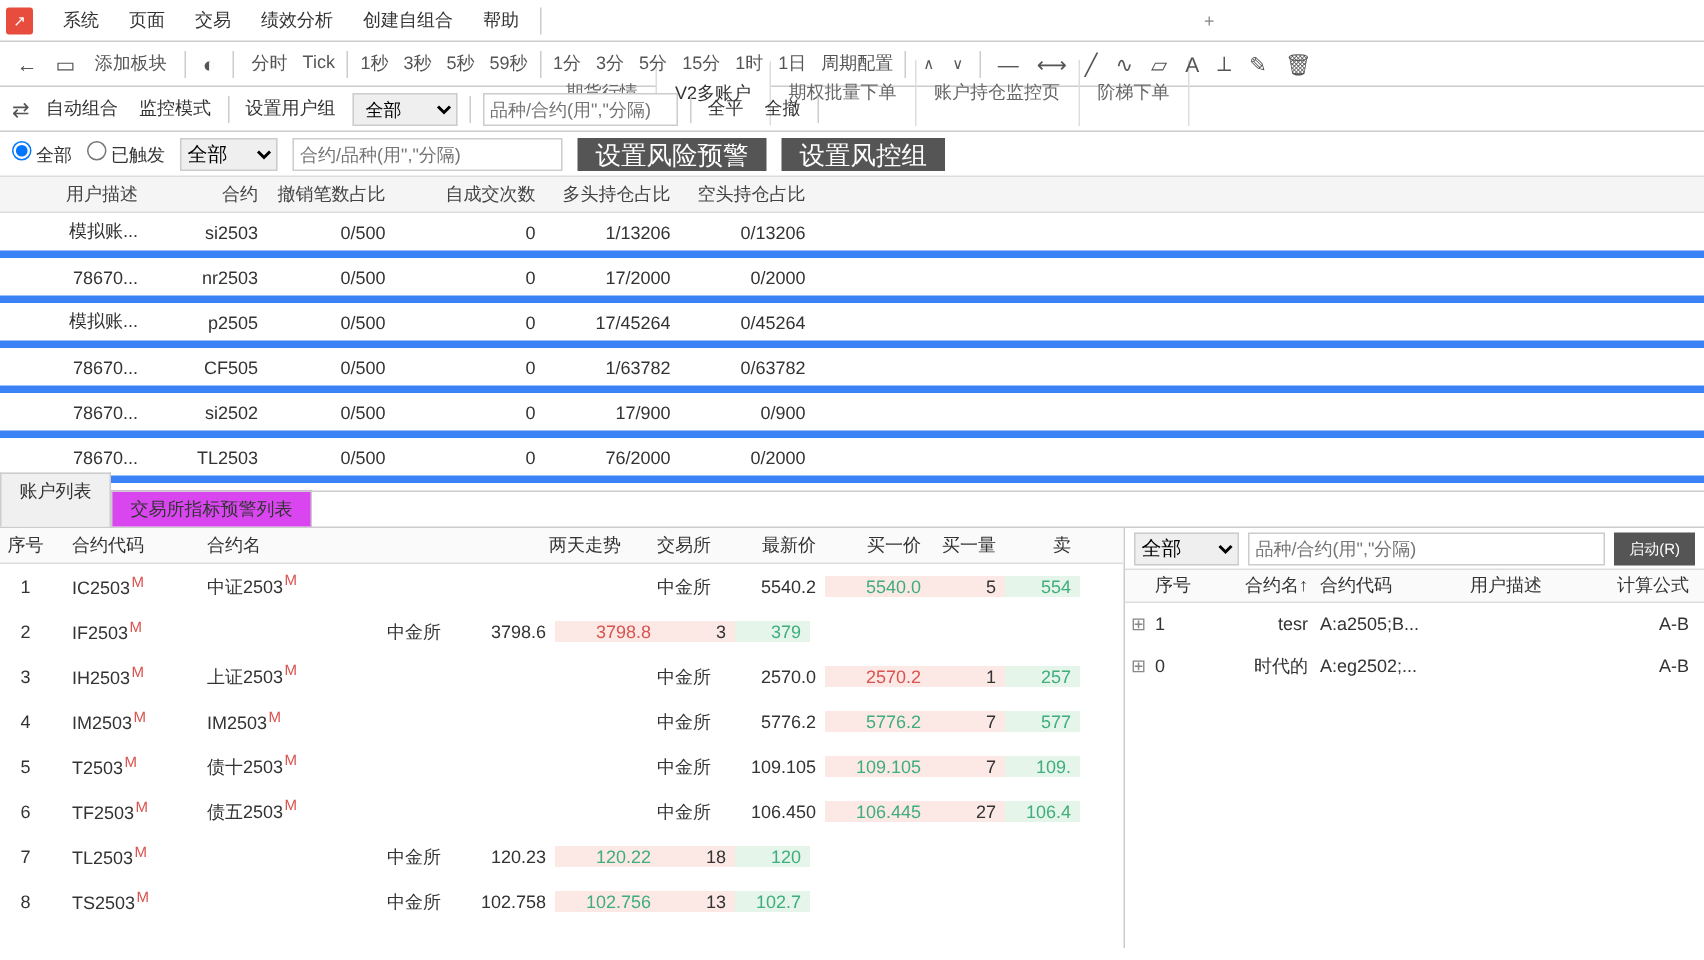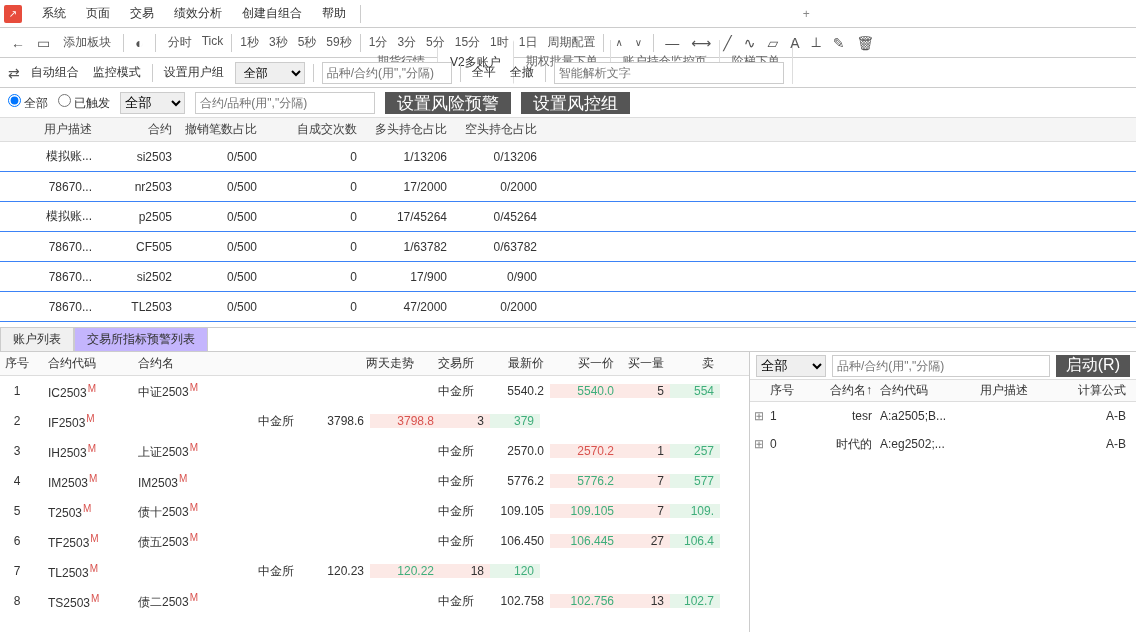--- a/index.html
+++ b/index.html
@@ -24,31 +24,31 @@
 .toolbar2 .vdiv { width: 1px; height: 18px; background: #ccc; }
 .toolbar2 .parse-inp { width: 230px; }
 .toolbar3 { display: flex; align-items: center; height: 30px; border-bottom: 1px solid #ddd; padding-left: 8px; gap: 10px; }
 .toolbar3 input[type=radio] { margin-right: 3px; }
 .toolbar3 .sel2 { width: 65px; height: 22px; border: 1px solid #ccc; }
 .toolbar3 .inp2 { width: 180px; height: 22px; border: 1px solid #ccc; padding: 0 4px; font-size: 12px; }
 .toolbar3 .darkbtn { background: #555; color: #fff; border: none; height: 22px; padding: 0 12px; cursor: pointer; font-size: 17px; }
 .top-table { height: 210px; overflow: hidden; border-bottom: 1px solid #ccc; }
 .top-table .thead { display: flex; height: 24px; align-items: center; background: #f5f5f5; border-bottom: 1px solid #ddd; font-size: 12px; color: #444; }
 .top-table .thead > div { text-align: right; padding-right: 8px; }
-.top-table .row { display: flex; height: 30px; align-items: center; border-bottom: 1px solid #3b82f6; }
+.top-table .row { display: flex; height: 30px; align-items: center; border-bottom: 5px solid #3b82f6; }
 .top-table .row > div { text-align: right; padding-right: 8px; }
 .c-desc { width: 100px; text-align: right; }
 .c-code { width: 80px; }
 .c-cancel { width: 85px; }
 .c-self { width: 100px; }
 .c-long { width: 90px; }
 .c-short { width: 90px; }
 .mid-tabs { display: flex; height: 24px; border-bottom: 1px solid #ccc; align-items: flex-end; }
 .mid-tabs .mtab { padding: 3px 12px; border: 1px solid #ccc; border-bottom: none; cursor: pointer; background: #f0f0f0; font-size: 12px; }
-.mid-tabs .mtab.active { background: #c4b5fd; }
+.mid-tabs .mtab.active { background: #d946ef; margin-top: 12px; }
 .bottom { display: flex; height: 280px; }
 .quote-panel { width: 750px; border-right: 1px solid #ccc; overflow: hidden; }
 .quote-panel .qhead { display: flex; height: 24px; align-items: center; border-bottom: 1px solid #ddd; background: #fafafa; }
 .quote-panel .qhead > div { text-align: right; padding-right: 6px; }
 .quote-panel .qrow { display: flex; height: 30px; align-items: center; }
 .quote-panel .qrow > div { text-align: right; padding-right: 6px; }
 .q-idx { width: 40px; text-align: center !important; }
 .q-code { width: 90px; text-align: left !important; padding-left: 8px !important; }
 .q-name { width: 180px; text-align: left !important; padding-left: 8px !important; }
 .q-trend { width: 110px; text-align: right; position: relative; }
@@ -58,21 +58,21 @@
 .q-bvol { width: 50px; background: #fce9e6; }
 .q-ask { width: 50px; background: #e6f5ea; overflow: hidden; }
 .qhead .q-bid, .qhead .q-bvol, .qhead .q-ask { background: #fafafa; }
 .sup-m { color: #d9534f; font-size: 10px; vertical-align: super; margin-left: 1px; }
 .red { color: #d9534f; }
 .green { color: #3fae7b; }
 .right-panel { flex: 1; display: flex; flex-direction: column; }
 .right-panel .rtop { display: flex; align-items: center; height: 28px; padding: 0 6px; gap: 6px; border-bottom: 1px solid #ddd; }
 .right-panel .rtop select { height: 22px; width: 70px; border: 1px solid #ccc; }
 .right-panel .rtop input { height: 22px; flex: 1; border: 1px solid #ccc; padding: 0 4px; font-size: 12px; }
-.right-panel .rtop .startbtn { background: #555; color: #fff; border: none; height: 22px; padding: 0 10px; cursor: pointer; font-size: 16px; }
+.right-panel .rtop .startbtn { background: #555; color: #fff; border: none; height: 22px; padding: 0 10px; cursor: pointer; font-size: 10px; }
 .right-panel .rhead { display: flex; height: 22px; align-items: center; border-bottom: 1px solid #ddd; background: #fafafa; }
 .right-panel .rhead > div { padding: 0 4px; }
 .right-panel .rrow { display: flex; height: 28px; align-items: center; }
 .right-panel .rrow > div { padding: 0 4px; }
 .r-idx { width: 40px; }
 .r-name { width: 70px; text-align: right; }
 .r-code { width: 100px; }
 .r-desc { width: 80px; }
 .r-formula { flex: 1; text-align: right; padding-right: 10px !important; }
 .r-exp { width: 16px; text-align: center; color: #888; cursor: pointer; }
@@ -146,21 +146,20 @@
   <span class="label">监控模式</span>
   <span class="vdiv"></span>
   <span class="label">设置用户组</span>
   <select class="sel1"><option>全部</option></select>
   <span class="vdiv"></span>
   <input class="inp1" type="text" placeholder="品种/合约(用&quot;,&quot;分隔)" style="">
   <span class="vdiv"></span>
   <span class="label">全平</span>
   <span class="label">全撤</span>
   <span class="vdiv"></span>
-  <input class="parse-inp" type="text" placeholder="智能解析文字" style="">
 </div>
 
 <div class="toolbar3">
   <label><input type="radio" name="r1" checked="" style=""><span>全部</span></label>
   <label><input type="radio" name="r1" style=""><span>已触发</span></label>
   <select class="sel2"><option>全部</option></select>
   <input class="inp2" type="text" placeholder="合约/品种(用&quot;,&quot;分隔)" style="">
   <button class="darkbtn">设置风险预警</button>
   <button class="darkbtn">设置风控组</button>
 </div>
@@ -213,21 +212,21 @@
         <div class="c-cancel">0/500</div>
         <div class="c-self">0</div>
         <div class="c-long">17/900</div>
         <div class="c-short">0/900</div>
       </div>
       <div class="row">
         <div class="c-desc">78670...</div>
         <div class="c-code">TL2503</div>
         <div class="c-cancel">0/500</div>
         <div class="c-self">0</div>
-        <div class="c-long">47/2000</div>
+        <div class="c-long">76/2000</div>
         <div class="c-short">0/2000</div>
       </div>
       <div class="row"></div>
     </div>
 </div>
 
 <div class="mid-tabs">
   <div id="mid-tabs-inner" style="display:flex;">
       <div class="mtab">账户列表</div>
       <div class="mtab active">交易所指标预警列表</div>
@@ -319,21 +318,20 @@
           <div class="q-trend"></div>
           <div class="q-exch">中金所</div>
           <div class="q-last">120.23</div>
           <div class="q-bid green">120.22</div>
           <div class="q-bvol">18</div>
           <div class="q-ask green">120</div>
         </div>
         <div class="qrow">
           <div class="q-idx">8</div>
           <div class="q-code">TS2503<span class="sup-m">M</span></div>
-          <div class="q-name">债二2503<span class="sup-m">M</span></div>
           <div class="q-trend"></div>
           <div class="q-exch">中金所</div>
           <div class="q-last">102.758</div>
           <div class="q-bid green">102.756</div>
           <div class="q-bvol">13</div>
           <div class="q-ask green">102.7</div>
         </div>
       </div>
   </div>
   <div class="right-panel">

